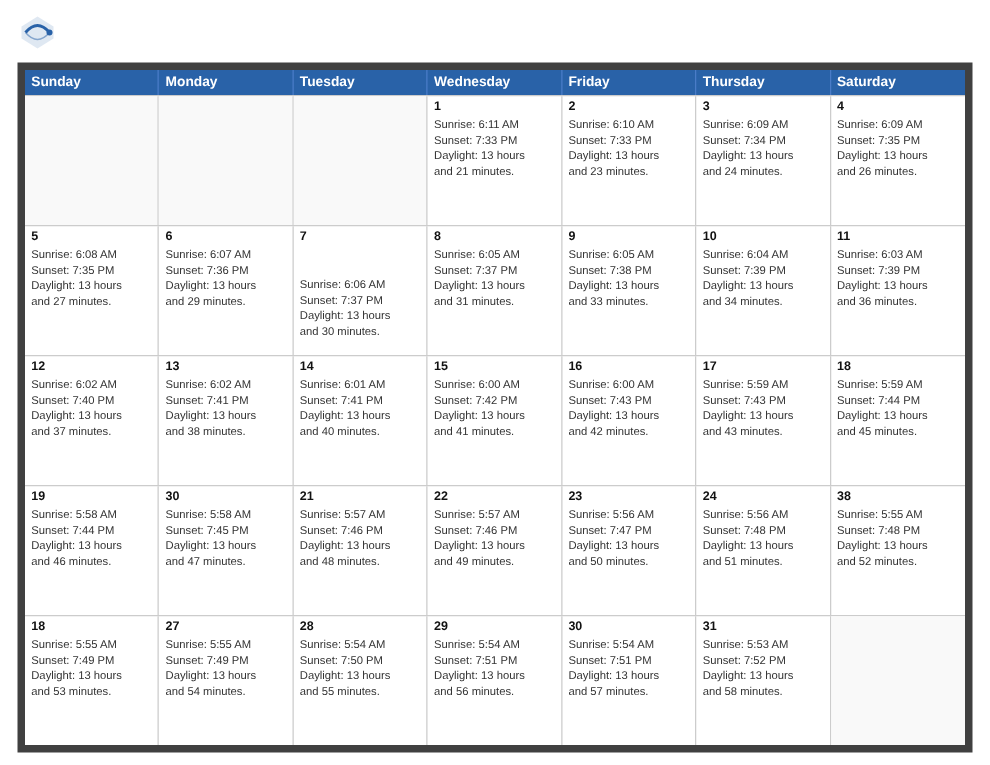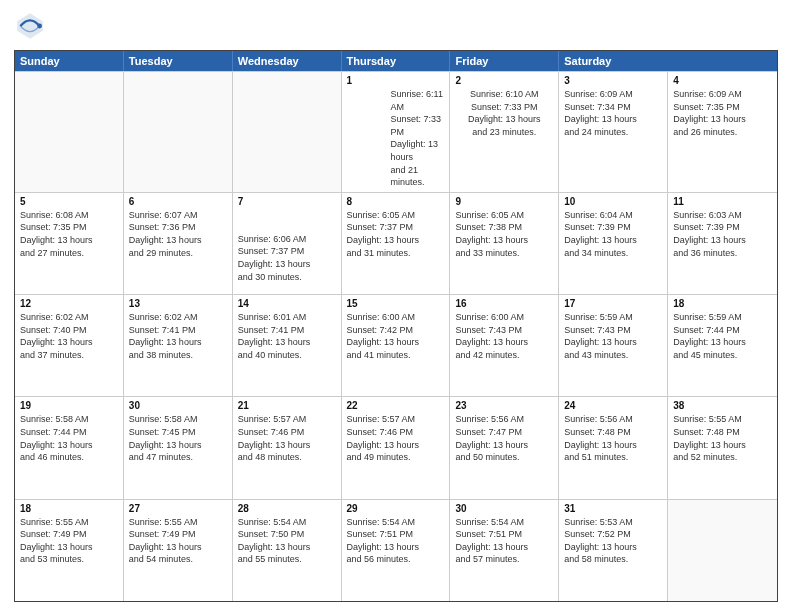--- a/index.html
+++ b/index.html
@@ -50,21 +50,21 @@
       color: #1a1a1a;
     }
     .location {
       font-size: 13px;
       color: #444;
     }
     .calendar {
       flex: 1;
       display: flex;
       flex-direction: column;
-      border: 1px solid #404040;
+      border: 6px solid #404040;
     }
     .cal-header {
       display: grid;
       grid-template-columns: repeat(7, 1fr);
       background: #2962a8;
     }
     .cal-header-cell {
       color: #fff;
       font-size: 11px;
       font-weight: bold;
@@ -131,41 +131,42 @@
     </div>
     <div class="title-block">
       <div class="month-year"></div>
       <div class="location"></div>
     </div>
   </div>
 
   <div class="calendar">
     <div class="cal-header">
     <div class="cal-header-cell">Sunday</div>
+        <div class="cal-header-cell">Monday</div>
         <div class="cal-header-cell">Tuesday</div>
         <div class="cal-header-cell">Wednesday</div>
+        <div class="cal-header-cell">Friday</div>
         <div class="cal-header-cell">Thursday</div>
-        <div class="cal-header-cell">Friday</div>
         <div class="cal-header-cell">Saturday</div>
       </div>
     <div class="cal-body">
     <div class="cal-row">
           <div class="cal-cell empty"></div>
           <div class="cal-cell empty"></div>
           <div class="cal-cell empty"></div>
           <div class="cal-cell">
             <div class="day-num">1</div>
-            <div class="cell-info" style="white-space: pre-line; margin-left: 44px;">Sunrise: 6:11 AM
+            <div class="cell-info" style="white-space: pre-line;">Sunrise: 6:11 AM
 Sunset: 7:33 PM
 Daylight: 13 hours
 and 21 minutes.</div>
           </div>
           <div class="cal-cell">
             <div class="day-num">2</div>
-            <div class="cell-info" style="white-space: pre-line; text-align: center;">Sunrise: 6:10 AM
+            <div class="cell-info" style="white-space: pre-line;">Sunrise: 6:10 AM
 Sunset: 7:33 PM
 Daylight: 13 hours
 and 23 minutes.</div>
           </div>
           <div class="cal-cell">
             <div class="day-num">3</div>
             <div class="cell-info" style="white-space: pre-line;">Sunrise: 6:09 AM
 Sunset: 7:34 PM
 Daylight: 13 hours
 and 24 minutes.</div>

